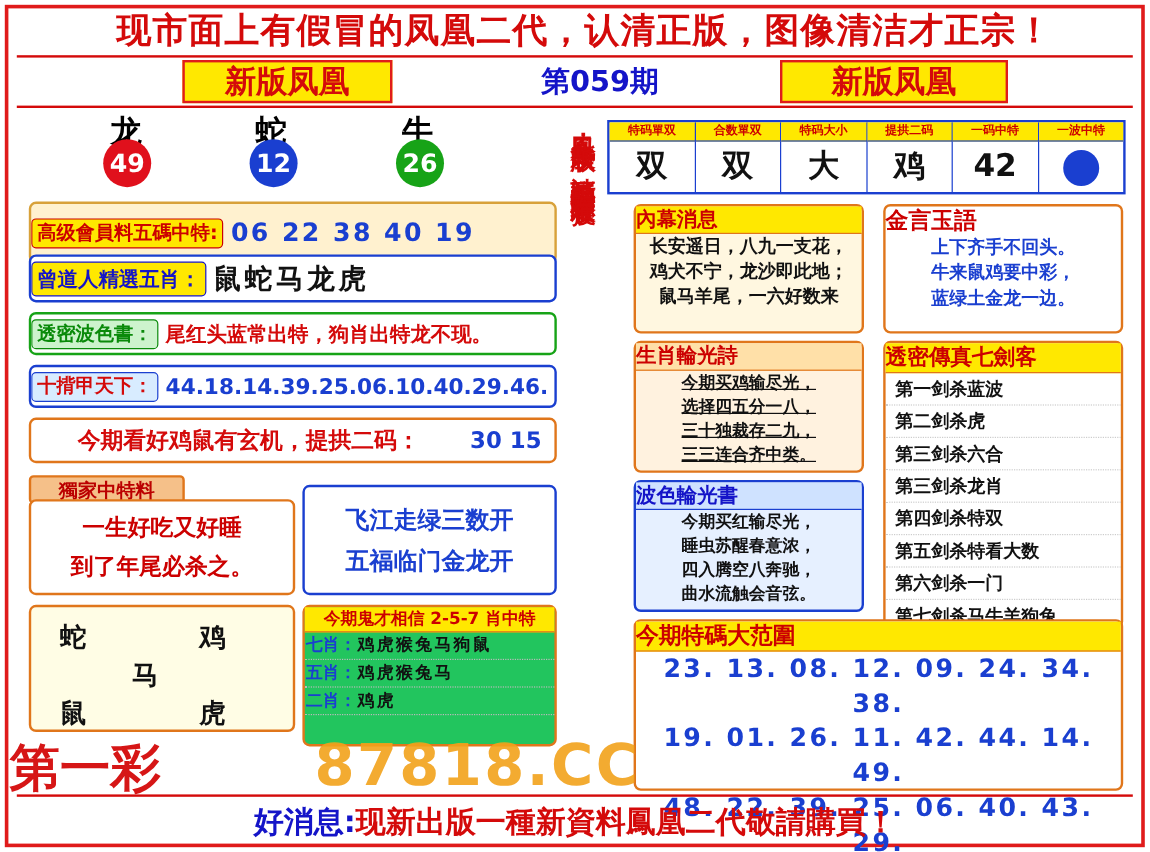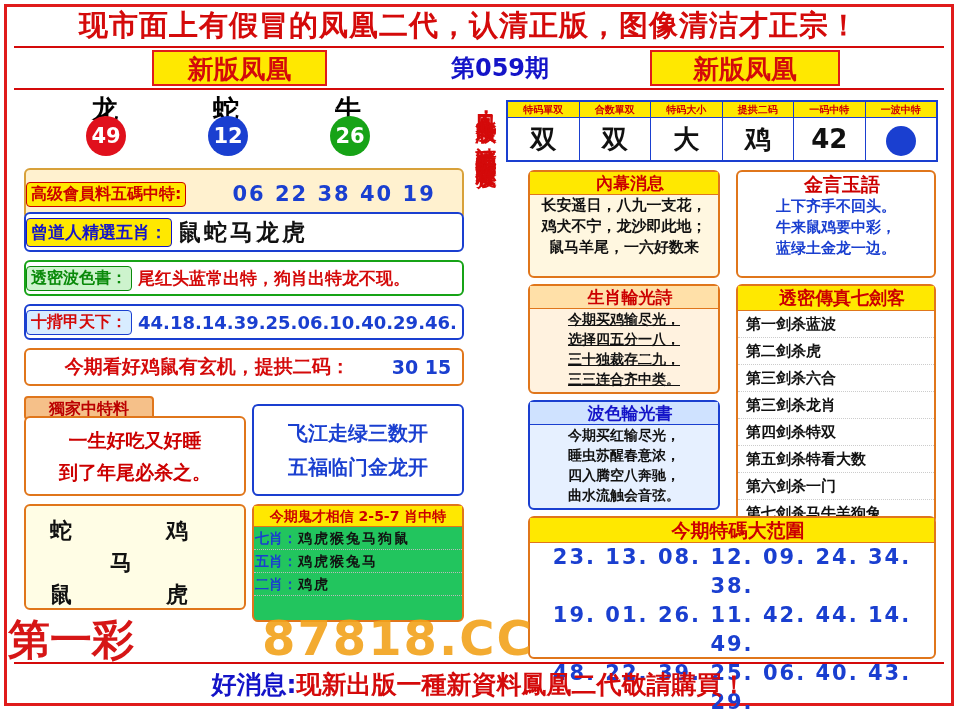--- a/index.html
+++ b/index.html
@@ -7,21 +7,21 @@
     width:958px;height:710px;overflow:hidden;
     font-family:"DejaVu Sans","Liberation Sans",sans-serif;
     background:#ffffff;
   }
   .page{position:relative;width:958px;height:710px;background:#fff;box-sizing:border-box;}
   
   .frame{position:absolute;left:4px;top:4px;right:4px;bottom:4px;border:3px solid #e01b1b;box-sizing:border-box;}
 
   
   .headline{
-    position:absolute;left:0;top:6px;width:938px;text-align:center;
+    position:absolute;left:18px;top:6px;width:938px;text-align:center;
     font-size:29px;font-weight:bold;color:#d40a0a;letter-spacing:1px;
     font-family:"DejaVu Sans","Liberation Sans",sans-serif;
   }
   .hrule{position:absolute;left:14px;width:930px;height:0;border-top:2px solid #d40a0a;}
   .hr1{top:46px;}
   .hr2{top:88px;}
 
   .banner{
     position:absolute;top:50px;border:2px solid #e01b1b;background:#ffe800;
     font-size:26px;font-weight:bold;color:#d40a0a;padding:2px 10px;box-sizing:border-box;
@@ -58,21 +58,21 @@
     overflow:hidden;
   }
   .lbl{
     font-size:17px;font-weight:bold;padding:0 6px;white-space:nowrap;
   }
   .val{font-size:19px;font-weight:bold;padding:0 6px;white-space:nowrap;overflow:hidden;}
 
   .r1{top:168px;height:52px;}
   .r1 .rowbox{background:#fff1cf;border-color:#d8a13a;}
   .r1 .lbl{color:#c00;background:#ffe800;border:1px solid #c00;border-radius:4px;padding:1px 4px;font-size:16px;}
-  .r1 .val{color:#1a3fd0;letter-spacing:2px;font-size:21px;margin-left:40px;}
+  .r1 .val{color:#1a3fd0;letter-spacing:2px;font-size:21px;}
 
   .r2{top:212px;height:40px;}
   .r2 .rowbox{background:#fff;border-color:#1a3fd0;}
   .r2 .lbl{color:#1414c8;background:#ffe800;border:1px solid #1414c8;border-radius:4px;padding:2px 4px;font-size:17px;}
   .r2 .val{color:#111;font-size:23px;letter-spacing:3px;}
 
   .r3{top:260px;height:36px;}
   .r3 .rowbox{background:#fff;border-color:#17a317;}
   .r3 .lbl{color:#0a8a0a;background:#cdf3cd;border:1px solid #0a8a0a;border-radius:4px;padding:1px 4px;font-size:16px;}
   .r3 .val{color:#d40a0a;font-size:17px;}
@@ -158,21 +158,21 @@
     border-right:1px solid #1a3fd0;box-sizing:border-box;
   }
   .rtable .body div:last-child{border-right:none;}
   .wave{
     display:inline-block;width:30px;height:30px;border-radius:50%;background:#1a3fd0;vertical-align:middle;
   }
 
   
   .box{position:absolute;box-sizing:border-box;}
   .box .bhd{
-    text-align:center;font-size:17px;font-weight:bold;line-height:22px;height:22px;padding-left:12px;
+    text-align:left;font-size:17px;font-weight:bold;line-height:22px;height:22px;
   }
   .news{
     left:528px;top:170px;width:192px;height:108px;
     border:2px solid #e0761b;border-radius:6px;background:#fff7e0;
   }
   .news .bhd{color:#c00;background:#ffe800;border-bottom:1px solid #e0761b;}
   .news p{margin:0;text-align:center;font-size:15px;color:#111;line-height:21px;font-weight:bold;}
 
   .jinyan{
     left:736px;top:170px;width:200px;height:108px;

